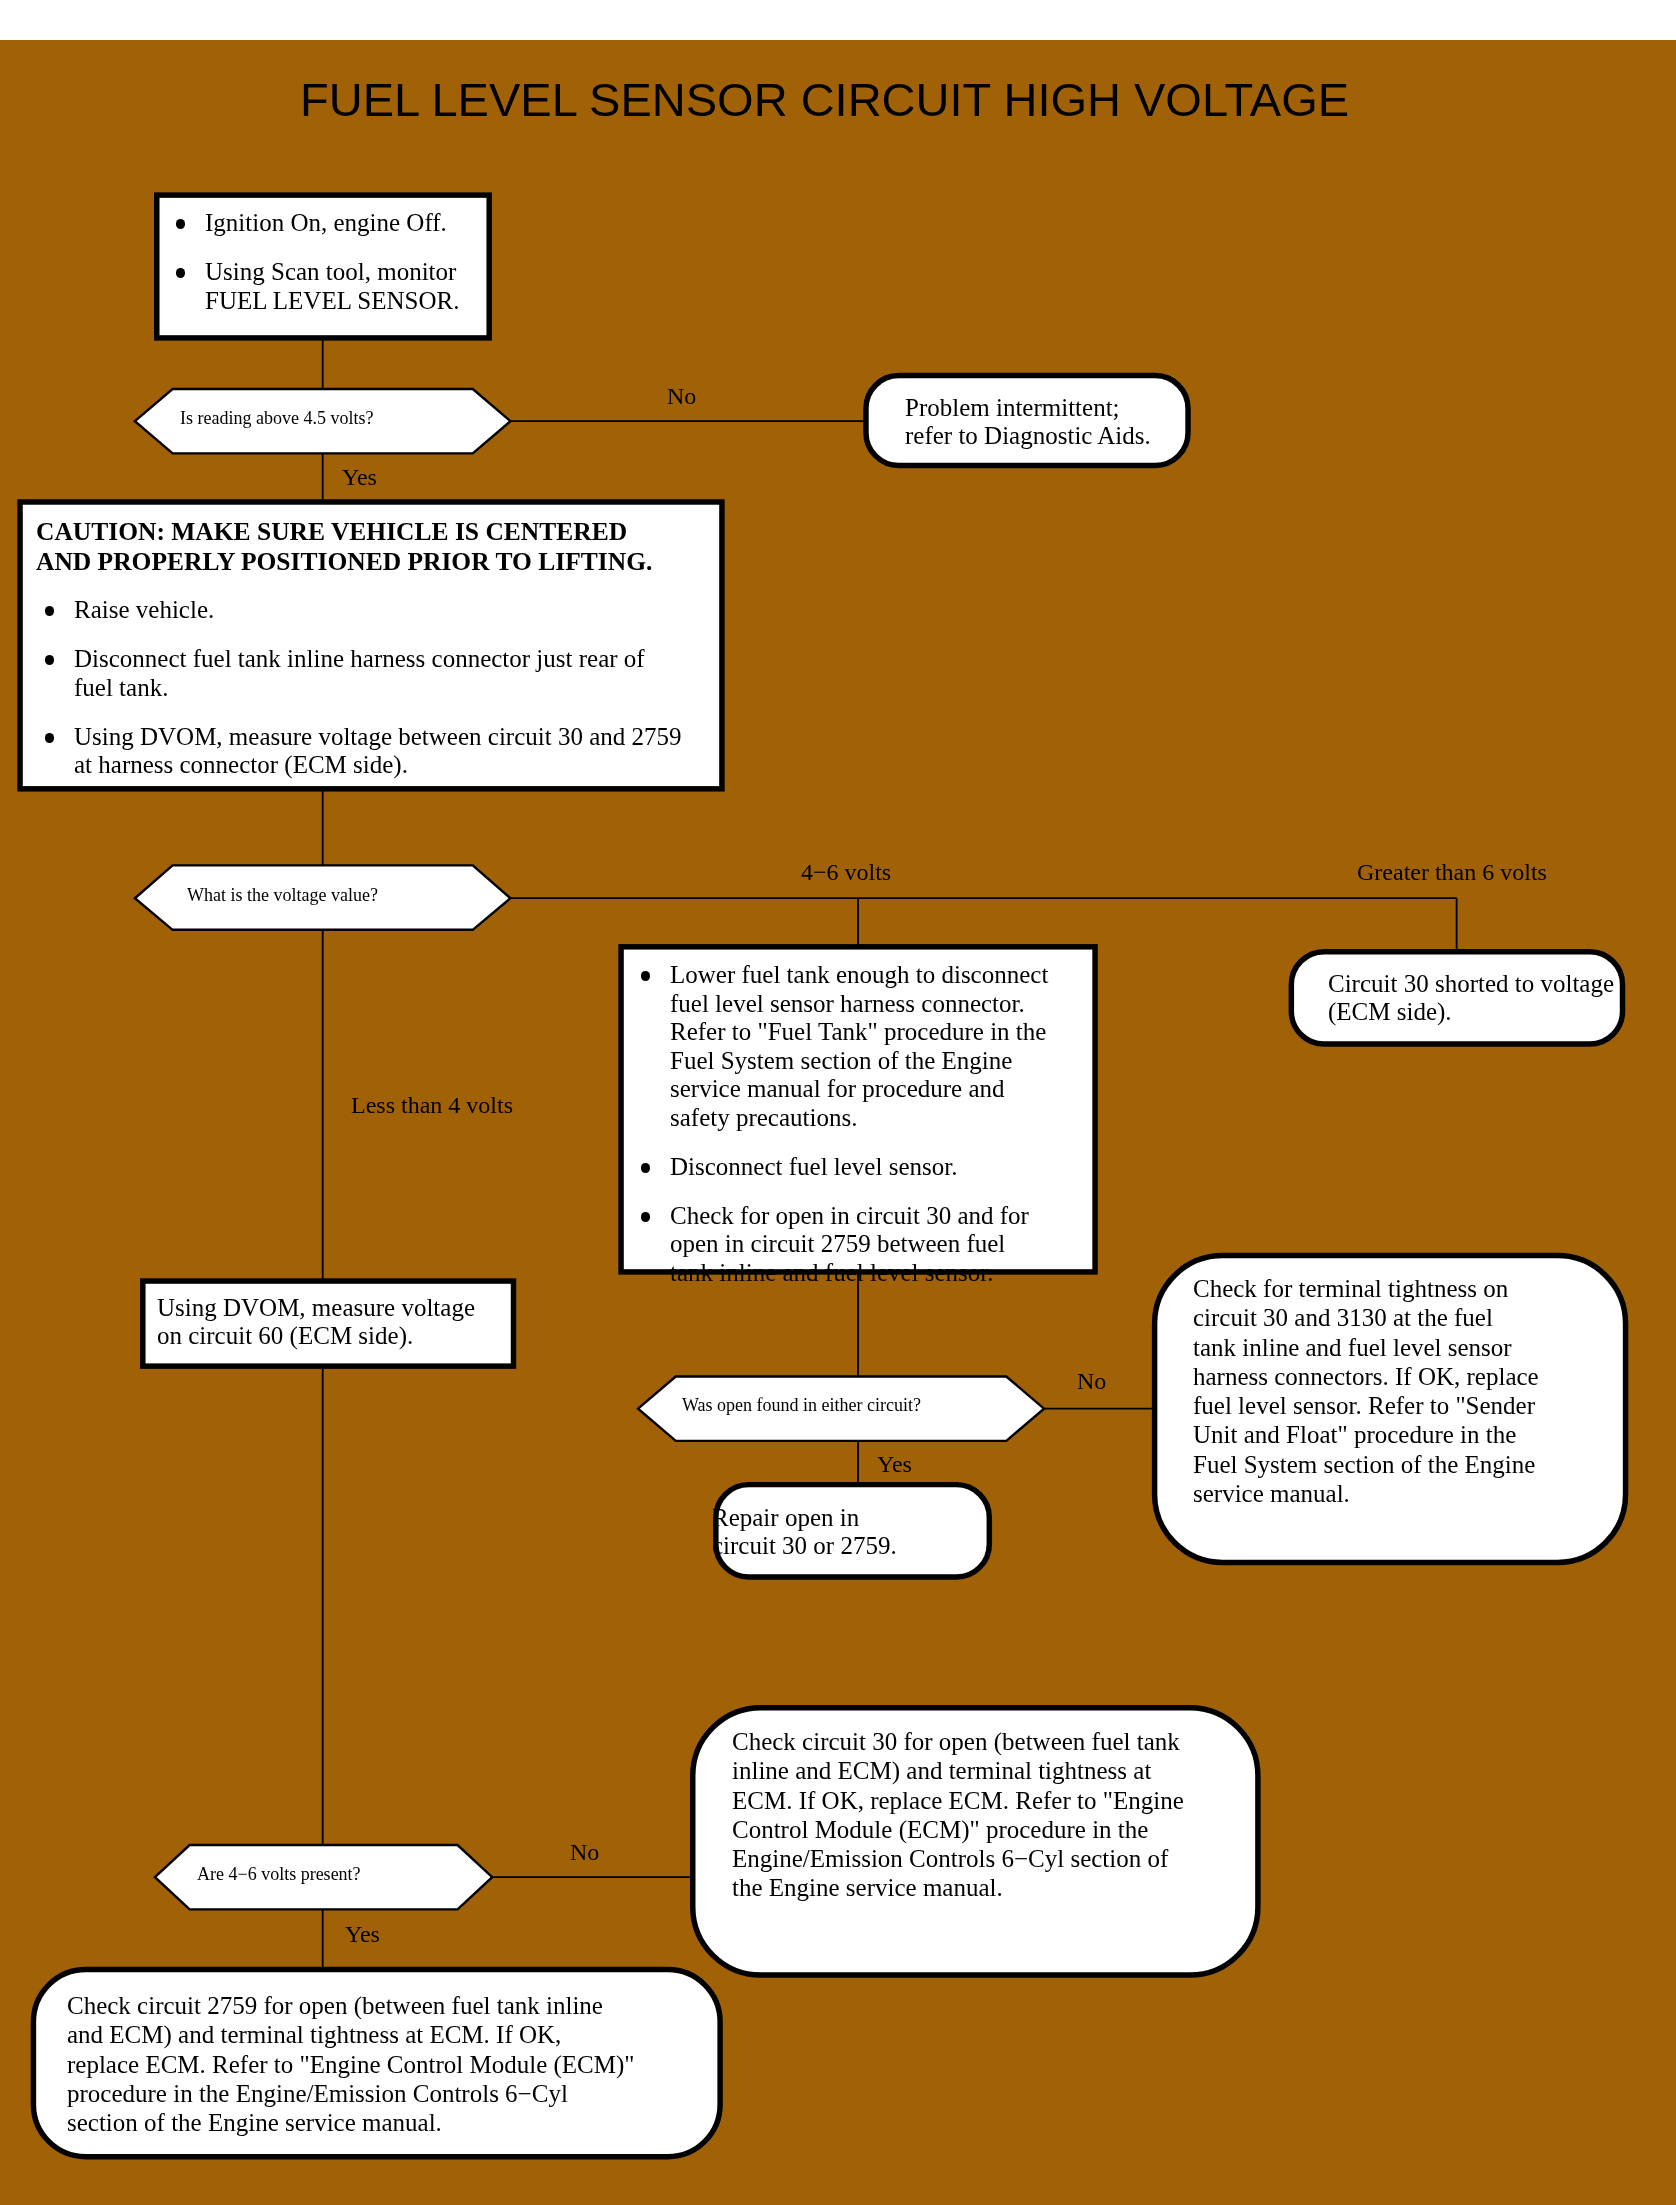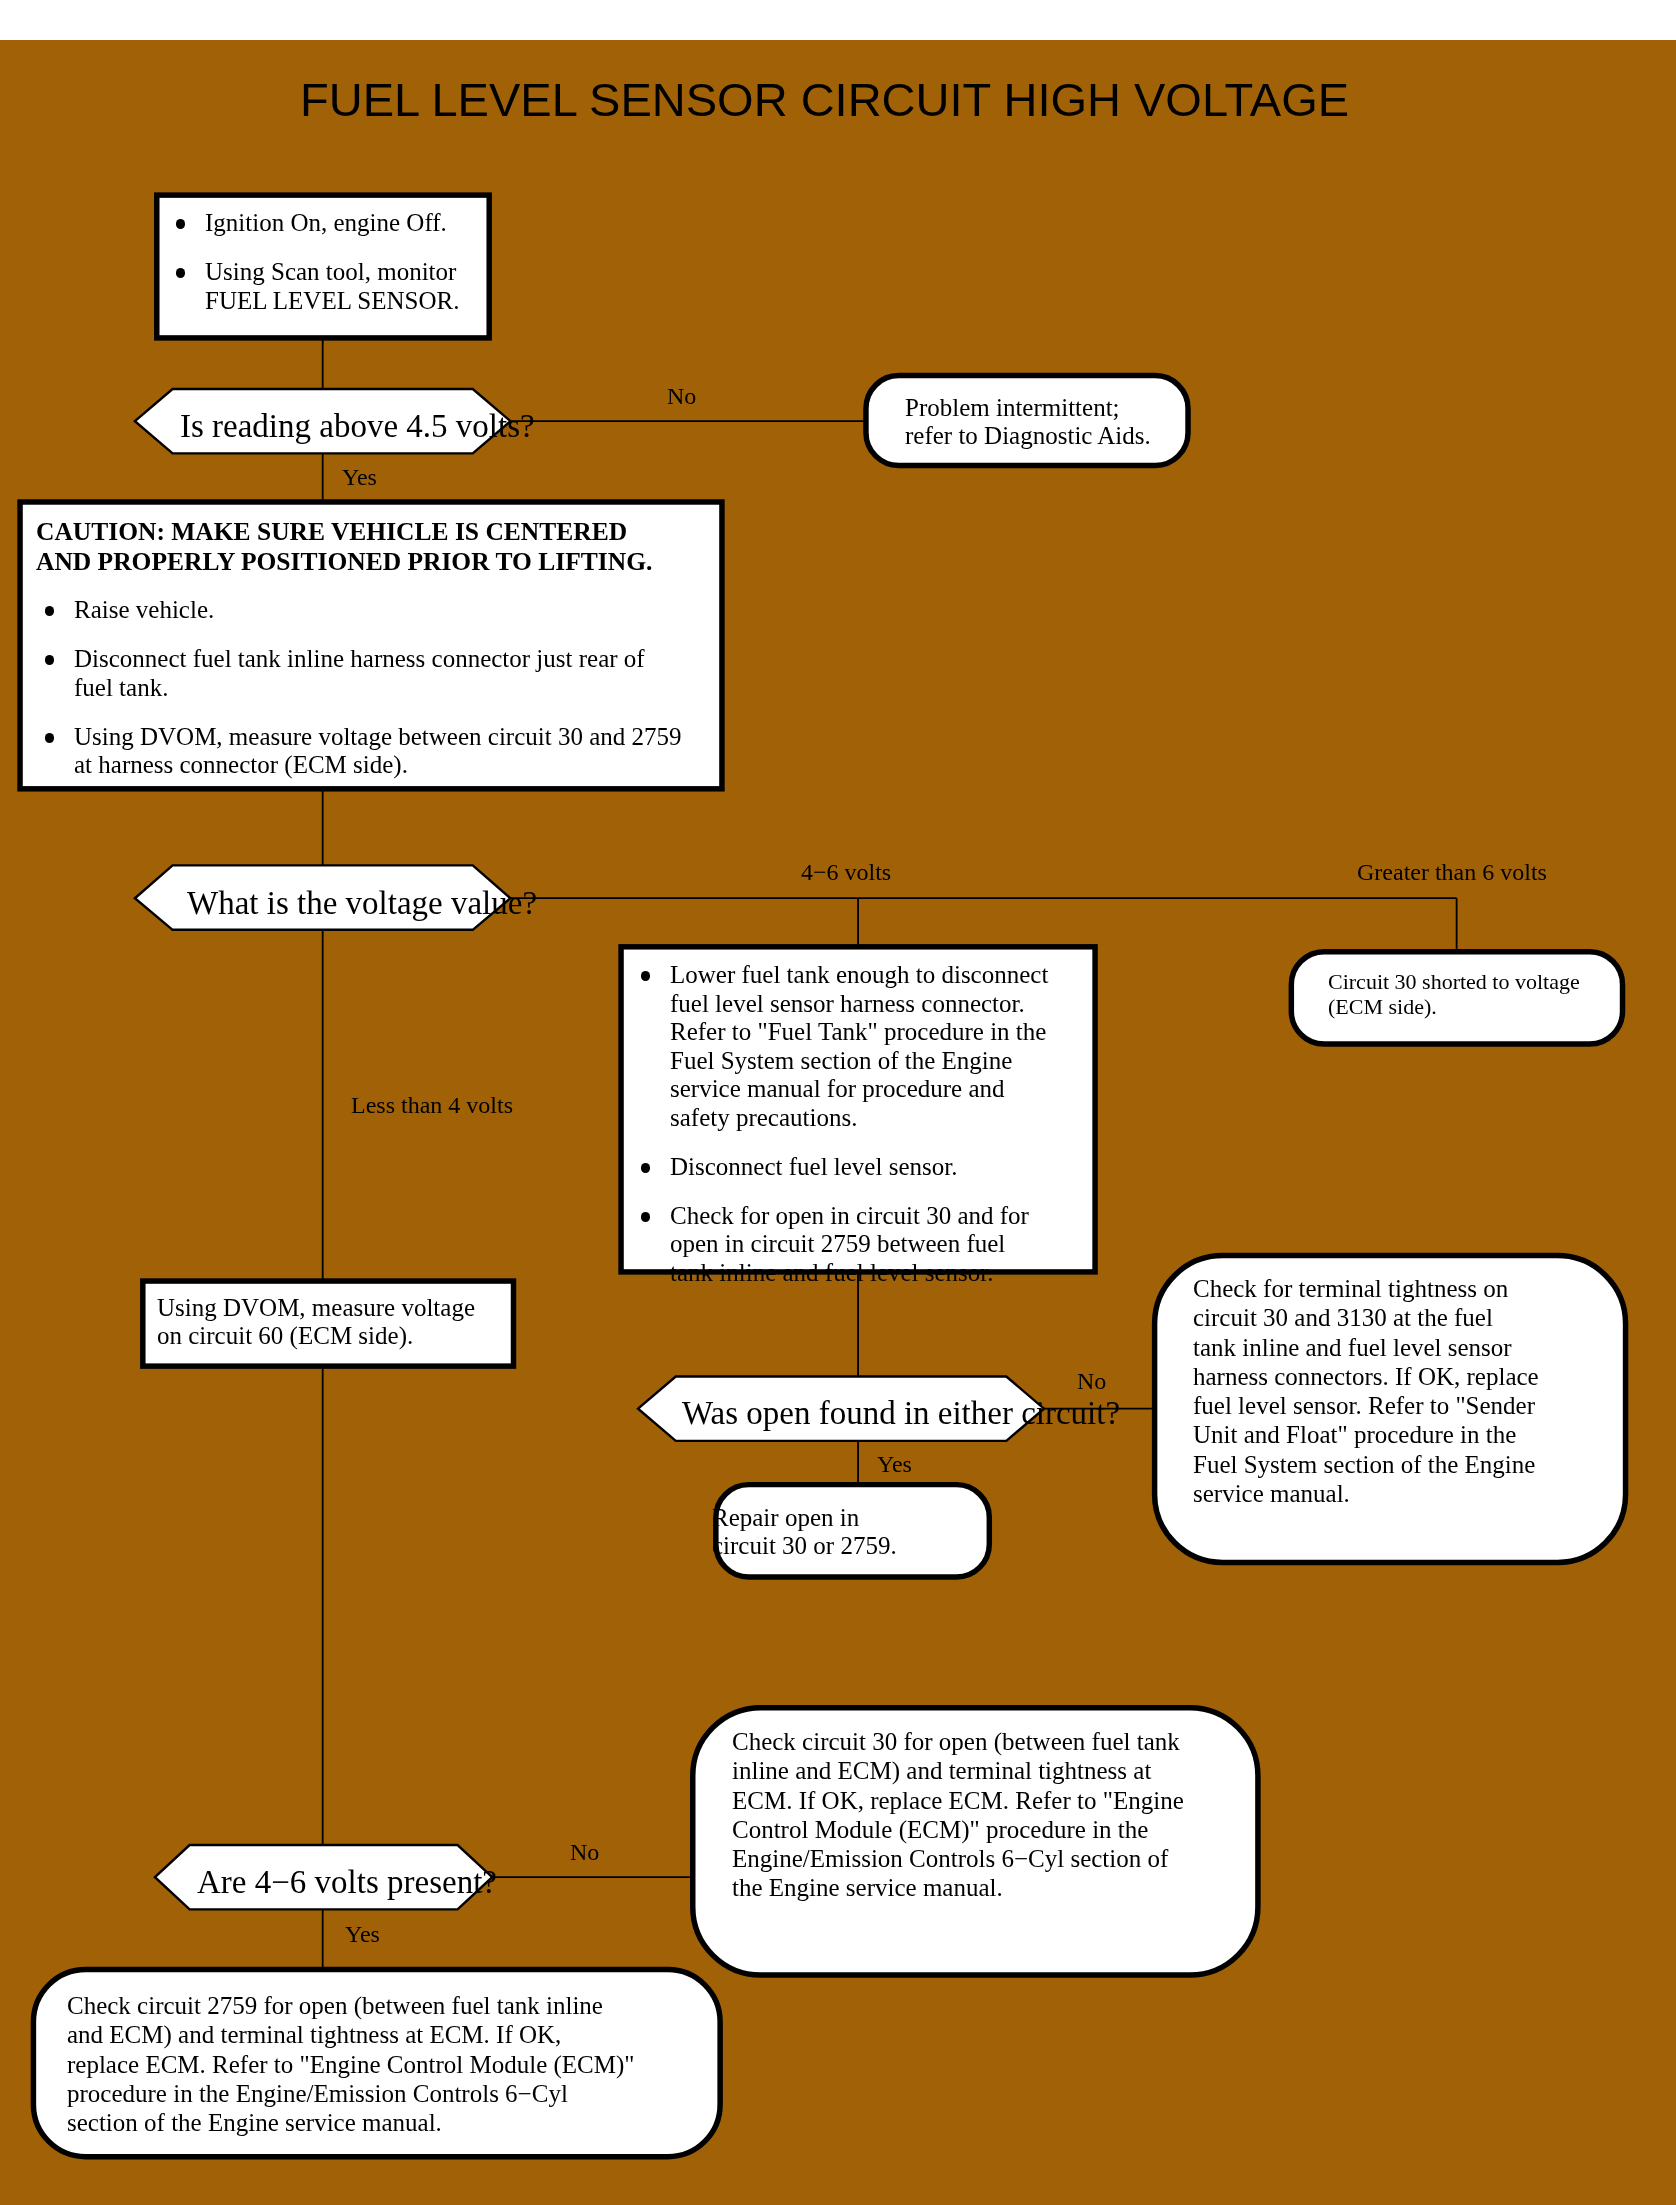--- a/index.html
+++ b/index.html
@@ -35,21 +35,21 @@
   .edge-label{
     position:absolute;
     font-family:"Liberation Serif","DejaVu Serif",serif;
     font-size:24px;
     white-space:nowrap;
     color:#000;
   }
   .shape-label{
     position:absolute;
     font-family:"Liberation Serif","DejaVu Serif",serif;
-    font-size:33px;
+    font-size:18px;
     white-space:nowrap;
     color:#000;
   }
   .bold{font-weight:bold;}
 
   
   ul.blist{
     position:absolute;
     margin:0;padding:0;
     list-style:none;
@@ -169,21 +169,21 @@
 Refer to "Fuel Tank" procedure in the
 Fuel System section of the Engine
 service manual for procedure and
 safety precautions.</li>
     <li>Disconnect fuel level sensor.</li>
     <li>Check for open in circuit 30 and for
 open in circuit 2759 between fuel
 tank inline and fuel level sensor.</li>
   </ul>
 
-  <div class="tx" style="left:1328px;top:930px;width:298px;font-size:22px;">Circuit 30 shorted to voltage
+  <div class="tx" style="left:1328px;top:930px;width:298px;font-size:25px;">Circuit 30 shorted to voltage
 (ECM side).</div>
 
   <div class="tx" style="left:157px;top:1254px;width:365px;font-size:25px;">Using DVOM, measure voltage
 on circuit 60 (ECM side).</div>
 
   <div class="shape-label" style="left:682px;top:1355px;">Was open found in either circuit?</div>
   <div class="edge-label" style="left:1077px;top:1328px;">No</div>
   <div class="edge-label" style="left:877px;top:1411px;">Yes</div>
 
   <div class="tx" style="left:1193px;top:1234px;width:425px;font-size:25px;line-height:1.17;">Check for terminal tightness on

